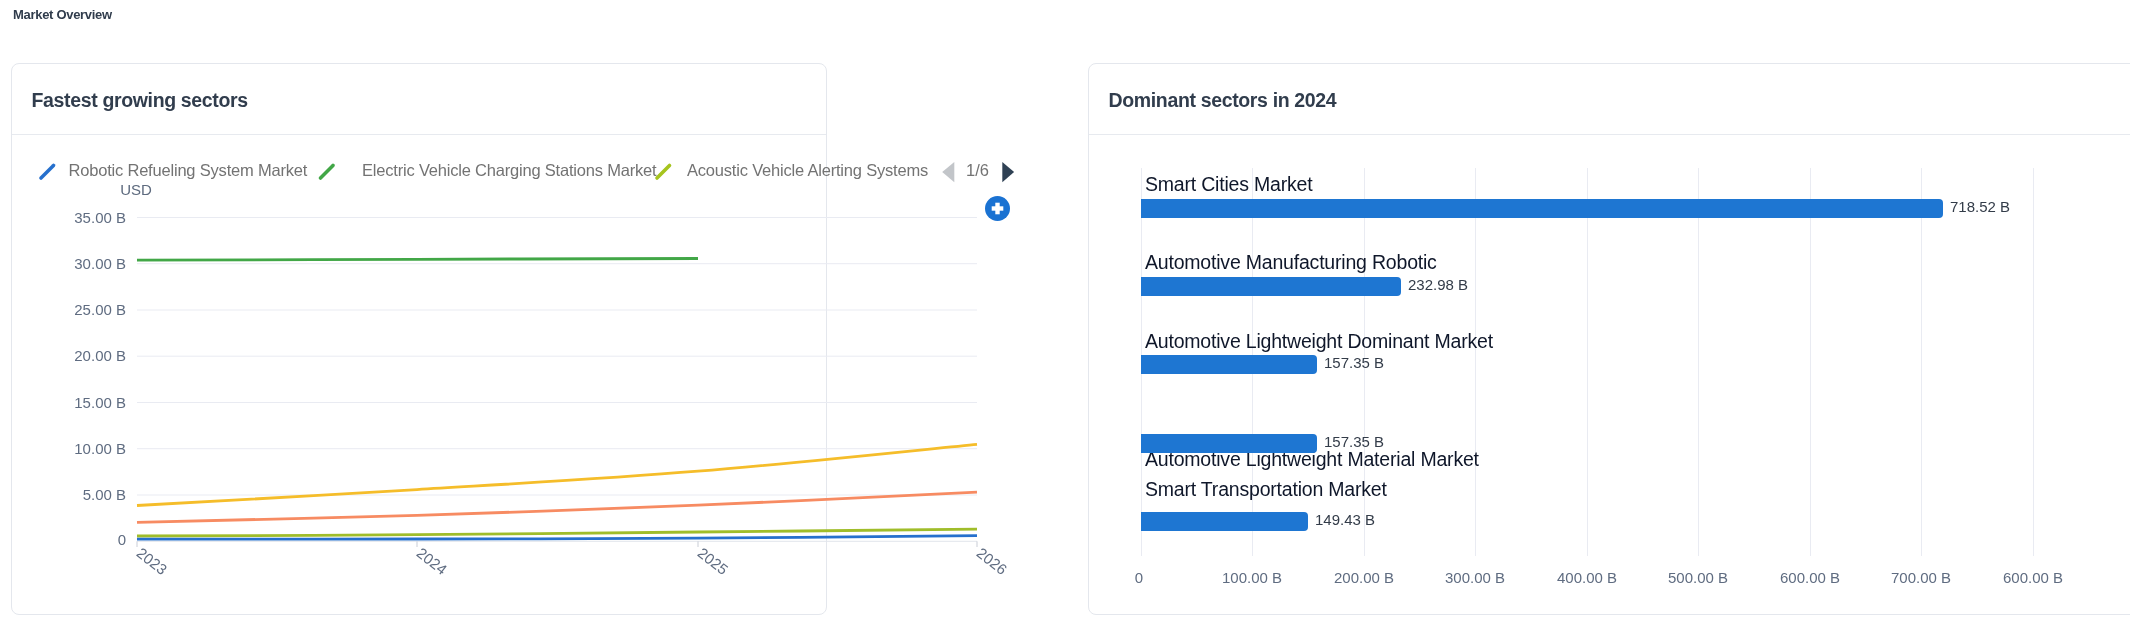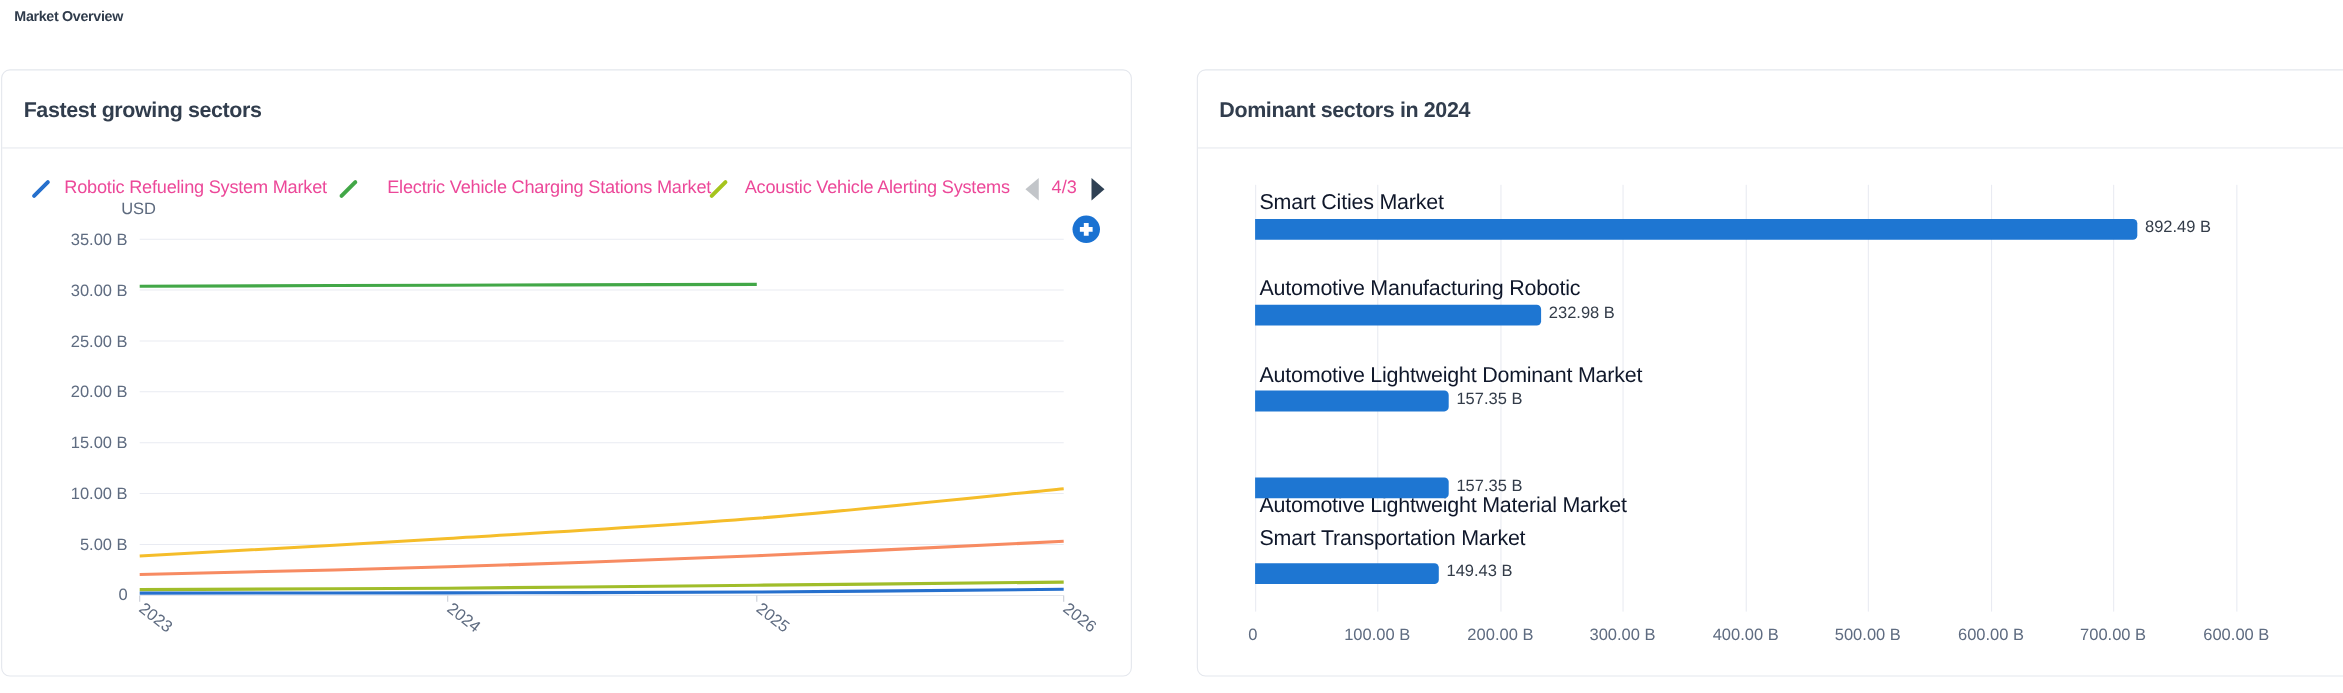--- a/index.html
+++ b/index.html
@@ -1,24 +1,24 @@
 <!DOCTYPE html>
 <html><head>
 <meta charset="utf-8">
 <style>
   * { margin:0; padding:0; box-sizing:border-box; }
   html,body { width:2130px; height:630px; background:#fff; font-family:"Liberation Sans", sans-serif; }
   .page { position:relative; width:2130px; height:630px; overflow:hidden; }
   .h-title { position:absolute; left:13px; top:7px; font-size:13px; font-weight:700; color:#303c4c; letter-spacing:-0.3px; }
   .card { position:absolute; top:63px; height:552px; background:#fff; border:1px solid #e4e7ed; border-radius:8px; }
-  .card1 { left:1px; width:1028px;padding-left:32px; }
+  .card1 { left:11px; width:816px;padding-left:32px; }
   .card2 { left:1088px; width:1230px; }
   .card-head { position:absolute; left:0; top:0; right:0; height:71px; border-bottom:1px solid #e7eaef; }
   .card-title { position:absolute; left:19.5px; top:25px; font-size:19.5px; font-weight:700; color:#313d4d; letter-spacing:-0.35px; }
-  .leg-text { position:absolute; top:97px; height:18px; line-height:18px; font-size:16.5px; letter-spacing:-0.2px; color:#ec4899; white-space:nowrap; }
+  .leg-text { position:absolute; top:97px; height:18px; line-height:18px; font-size:16.5px; letter-spacing:-0.2px; color:#737373; white-space:nowrap; }
   .plus-btn { position:absolute; left:973px; top:132px; width:25px; height:25px; border-radius:50%; background:#1a72d2; }
   .bar { position:absolute; background:#1e76d2; height:19px; border-radius:0 4px 4px 0; }
   .cat-label { position:absolute; font-size:19.5px; color:#0f172a; line-height:20px; white-space:nowrap; letter-spacing:-0.2px; }
   .val-label { position:absolute; font-size:15px; color:#333c49; line-height:19px; white-space:nowrap; }
   .x2-label { position:absolute; font-size:15px; color:#5f6c81; line-height:15px; text-align:center; width:90px; }
   .vgrid { position:absolute; width:1px; top:104px; height:388px; background:#e9ebf2; }
 </style>
 </head>
 <body>
 <div class="page">
@@ -81,21 +81,21 @@
         <path stroke="#f5bd2a" d="M 125.0,441.5 C 171.7,438.9 311.5,431.3 405.0,425.6 C 498.5,419.9 592.7,414.8 686.0,407.2 C 779.3,399.6 918.5,384.8 965.0,380.3"></path>
         <path stroke="#f78b62" d="M 125.0,458.3 C 171.7,457.1 311.5,454.2 405.0,451.3 C 498.5,448.4 592.7,445.1 686.0,441.2 C 779.3,437.3 918.5,430.3 965.0,428.1"></path>
         <path stroke="#a0bd2a" d="M 125.0,472.0 C 171.7,471.8 311.5,471.4 405.0,470.7 C 498.5,470.0 592.7,468.9 686.0,468.0 C 779.3,467.1 918.5,465.7 965.0,465.2"></path>
         <path stroke="#2670cd" d="M 125.0,475.2 C 171.7,475.2 311.5,475.2 405.0,475.0 C 498.5,474.8 592.7,474.8 686.0,474.2 C 779.3,473.6 918.5,472.1 965.0,471.7"></path>
       </g>
     </svg>
 
     <div class="leg-text" style="left:56.5px;">Robotic Refueling System Market</div>
     <div class="leg-text" style="left:338px;margin-left:12px;">Electric Vehicle Charging Stations Market</div>
     <div class="leg-text" style="left:675px;">Acoustic Vehicle Alerting Systems</div>
-    <div class="leg-text" style="left:954px; letter-spacing:0;">4/3</div>
+    <div class="leg-text" style="left:954px; letter-spacing:0;">1/6</div>
 
     <div class="plus-btn">
       <svg width="25" height="25" viewBox="0 0 25 25">
           <g stroke="#fff" stroke-width="4.4" stroke-linecap="butt">
             <line x1="6.7" y1="12.5" x2="18.3" y2="12.5"></line>
             <line x1="12.5" y1="6.7" x2="12.5" y2="18.3"></line>
           </g>
         </svg>
     </div>
   </div>
@@ -110,21 +110,21 @@
     <div class="vgrid" style="left:275px;"></div>
     <div class="vgrid" style="left:386px;"></div>
     <div class="vgrid" style="left:498px;"></div>
     <div class="vgrid" style="left:609px;"></div>
     <div class="vgrid" style="left:721px;"></div>
     <div class="vgrid" style="left:832px;"></div>
     <div class="vgrid" style="left:944px;"></div>
 
     <div class="cat-label" style="left:56px; top:110px;">Smart Cities Market</div>
     <div class="bar" style="left:52px; top:134.5px; width:802px;"></div>
-    <div class="val-label" style="left:861px; top:132.5px;">892.49 B</div>
+    <div class="val-label" style="left:861px; top:132.5px;">718.52 B</div>
 
     <div class="cat-label" style="left:56px; top:188.4px;">Automotive Manufacturing Robotic</div>
     <div class="bar" style="left:52px; top:212.9px; width:260px;"></div>
     <div class="val-label" style="left:319px; top:210.9px;">232.98 B</div>
 
     <div class="cat-label" style="left:56px; top:266.8px;">Automotive Lightweight Dominant Market</div>
     <div class="bar" style="left:52px; top:291.3px; width:176px;"></div>
     <div class="val-label" style="left:235px; top:289.3px;">157.35 B</div>
 
     <div class="cat-label" style="left:56px; top:345.2px;margin-top:40px;">Automotive Lightweight Material Market</div>

